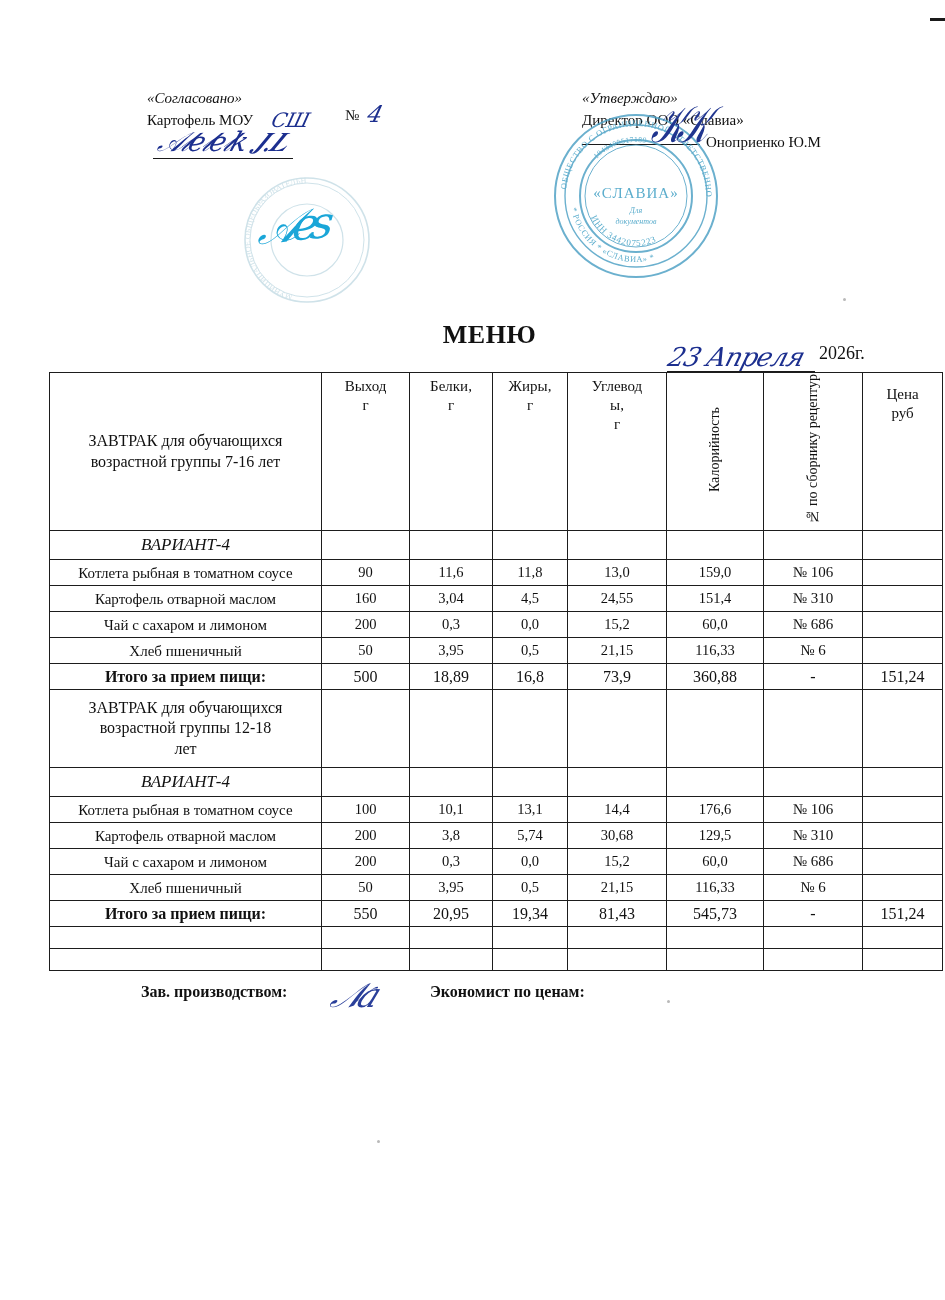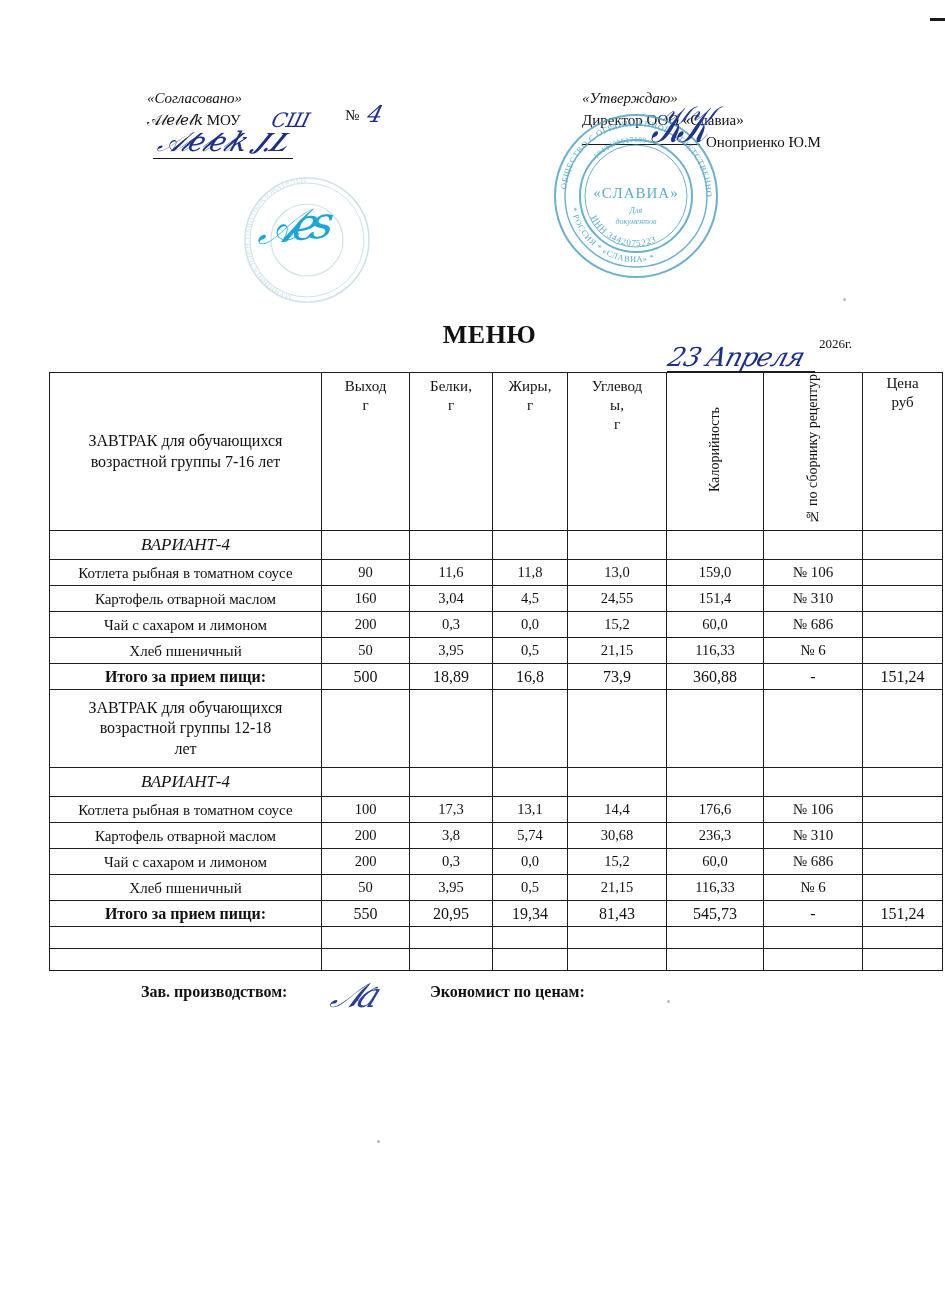--- a/index.html
+++ b/index.html
@@ -110,22 +110,22 @@
   }
 
   
   .menu-title {
     position: absolute; left: 0; top: 320px; width: 945px;
     text-align: center; font-size: 26px; font-weight: bold;
     letter-spacing: 0.5px;
   }
   .menu-title .inner { margin-left: 20px; }
   .year-label {
-    position: absolute; left: 812px; top: 336px;
-    font-size: 13px;
+    position: absolute; left: 812px; top: 343px;
+    font-size: 18px;
     text-align: right;
   }
 
   
   table.menu {
     position: absolute; left: 42px; top: 372px;
     width: 861px;
     border-collapse: collapse;
     table-layout: fixed;
     font-size: 14.5px;
@@ -189,21 +189,21 @@
 </style>
 </head>
 <body>
 
 <div class="page">
 
   <div class="scan-mark"></div>
 
   <div class="approval-left">
     <div class="approval-title">«Согласовано»</div>
-    <div class="dir-line">𝒜𝓁𝑒𝓁𝑒𝓁𝑘 МОУ</div>
+    <div class="dir-line">Картофель МОУ</div>
   </div>
   <div class="hand hand-school">СШ</div>
   <div style="position:absolute;left:338px;top:107px;font-size:15px;">№</div>
   <div class="hand hand-num4">4</div>
   <div class="hand-sig-left">𝒜𝓁𝑒𝓁𝑒𝓁𝑘 𝑱.𝑳</div>
   <div class="hand-underline-left"></div>
 
   <svg class="stamp-school" viewBox="0 0 130 130">
     <circle cx="65" cy="65" r="62" fill="none" stroke="#6fa8bd" stroke-width="1.6"></circle>
     <circle cx="65" cy="65" r="57" fill="none" stroke="#6fa8bd" stroke-width="1"></circle>
@@ -291,21 +291,21 @@
           <div>Углевод</div>
           <div>ы,</div>
           <div>г</div>
         </td>
         <td class="hdr-cell">
           <span class="rot">Калорийность</span>
         </td>
         <td class="hdr-cell">
           <span class="rot rot-two"><span>№ по</span> <span>сборнику</span> <span>рецептур</span></span>
         </td>
-        <td class="hdr-cell" style="vertical-align:top;padding-top:1px;">
+        <td class="hdr-cell" style="vertical-align:top;padding-top:12px;">
           <div>Цена</div>
           <div>руб</div>
         </td>
       </tr>
 
       <tr class="row-variant">
         <td class="variant-label">ВАРИАНТ-4</td>
         <td></td>
         <td></td>
         <td></td>
@@ -388,34 +388,34 @@
         <td></td>
         <td></td>
         <td></td>
         <td></td>
         <td></td>
       </tr>
 
       <tr class="row-normal">
         <td class="dish dish-tall">Котлета рыбная в томатном соусе</td>
         <td>100</td>
-        <td>17,3</td>
+        <td>10,1</td>
         <td>13,1</td>
         <td>14,4</td>
         <td>176,6</td>
         <td class="rec">№ 106</td>
         <td></td>
       </tr>
       <tr class="row-normal">
         <td class="dish">Картофель отварной маслом</td>
         <td>200</td>
         <td>3,8</td>
         <td>5,74</td>
         <td>30,68</td>
-        <td>236,3</td>
+        <td>129,5</td>
         <td class="rec">№ 310</td>
         <td></td>
       </tr>
       <tr class="row-normal">
         <td class="dish">Чай с сахаром и лимоном</td>
         <td>200</td>
         <td>0,3</td>
         <td>0,0</td>
         <td>15,2</td>
         <td>60,0</td>

